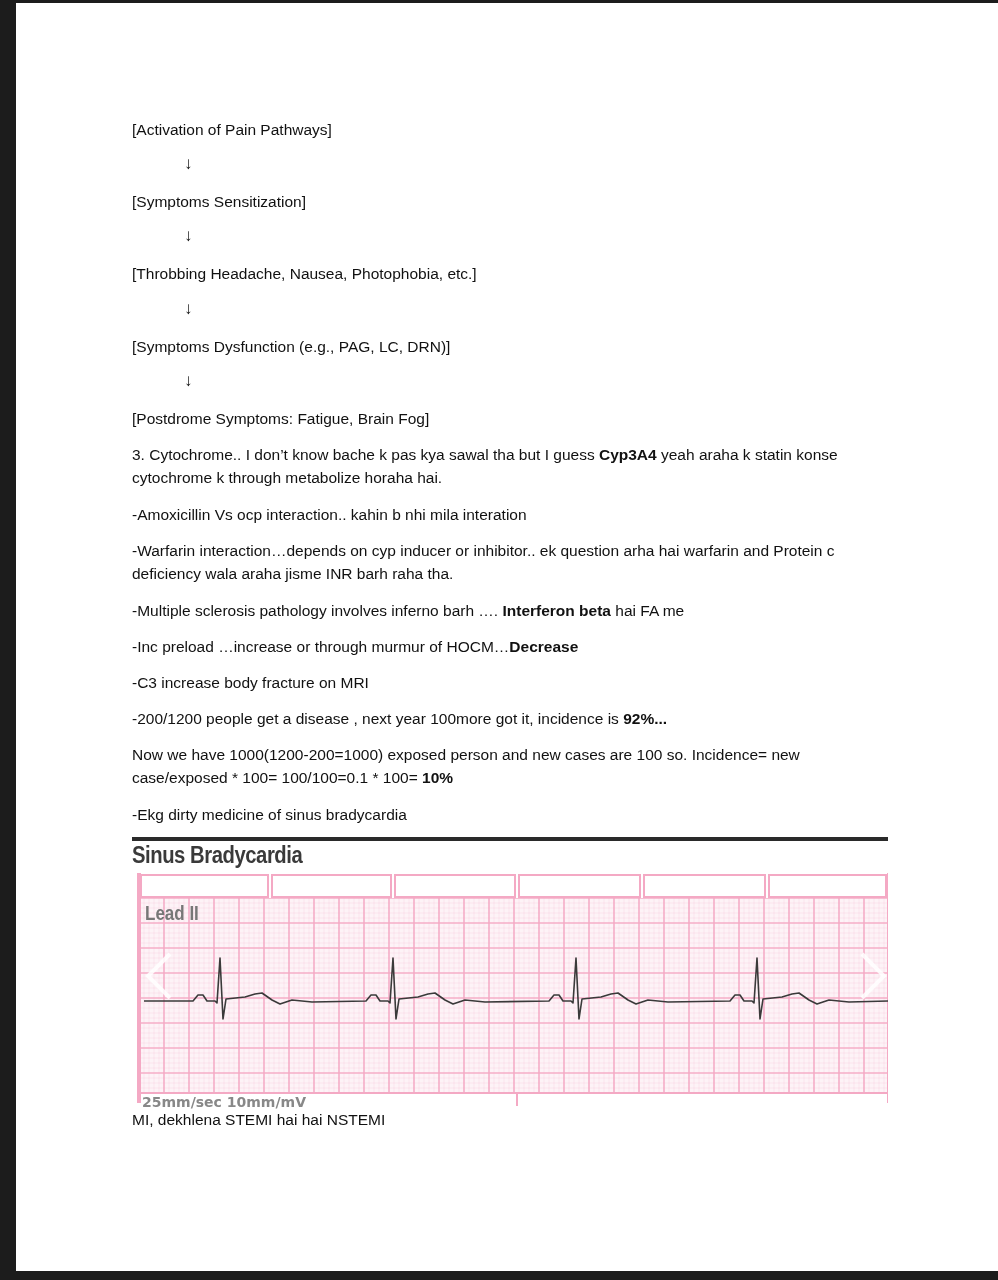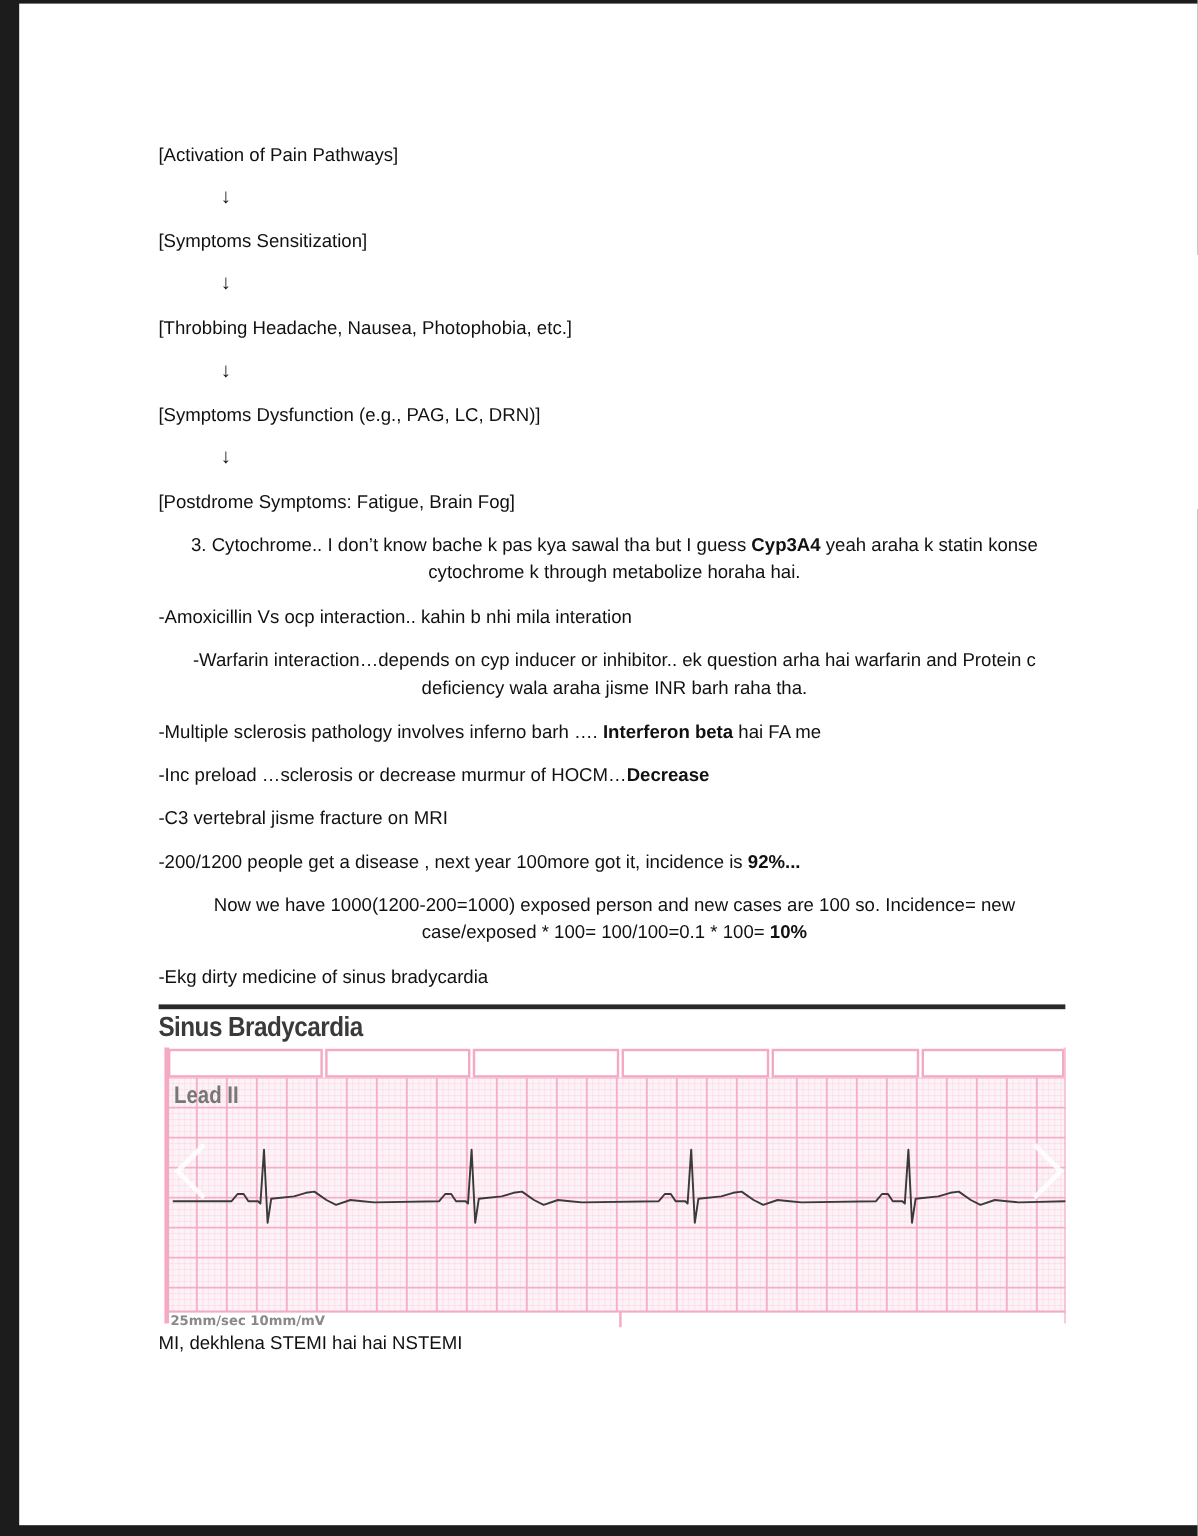--- a/index.html
+++ b/index.html
@@ -23,21 +23,21 @@
     font-family: "Liberation Sans", sans-serif;
     font-size: 15.5px;
     color: #111;
   }
   .line {
     position: absolute;
     left: 0;
     white-space: nowrap;
     line-height: 23px;
   }
-  .line.wrap { white-space: normal; width: 760px; text-align: center; }
+  .line.wrap { white-space: normal; width: 760px; }
   .arrow {
     position: absolute;
     left: 52px;
     font-size: 17px;
   }
   b { font-weight: bold; }
 
   .ecg {
     position: absolute;
     left: 116px; top: 832px;
@@ -63,21 +63,21 @@
     font-size: 20px;
     color: #777;
     transform: scaleX(0.85);
     transform-origin: left top;
   }
   .speed-label {
     position: absolute;
     left: 10px; top: 259px;
     font-family: "DejaVu Sans", sans-serif;
     font-weight: bold;
-    font-size: 11px;
+    font-size: 14px;
     color: #888;
   }
   .nav-arrow {
     position: absolute;
     width: 30px; height: 50px;
   }
 </style>
 </head>
 <body>
 
@@ -95,23 +95,23 @@
     <div class="line" style="top:404px">[Postdrome Symptoms: Fatigue, Brain Fog]</div>
 
     <div class="line wrap" style="top:440px"><span>3. Cytochrome.. I don’t know bache k pas kya sawal tha but I guess </span><b>Cyp3A4</b><span> yeah araha k statin konse cytochrome k through metabolize horaha hai.</span></div>
 
     <div class="line" style="top:500px">-Amoxicillin Vs ocp interaction.. kahin b nhi mila interation</div>
 
     <div class="line wrap" style="top:536px">-Warfarin interaction…depends on cyp inducer or inhibitor.. ek question arha hai warfarin and Protein c deficiency wala araha jisme INR barh raha tha.</div>
 
     <div class="line" style="top:596px"><span>-Multiple sclerosis pathology involves inferno barh …. </span><b>Interferon beta</b><span> hai FA me</span></div>
 
-    <div class="line" style="top:632px"><span>-Inc preload …sclerosis or decrease murmur of HOCM…</span><b>Decrease</b></div>
-
-    <div class="line" style="top:668px">-C3 vertebral jisme fracture on MRI</div>
+    <div class="line" style="top:632px"><span>-Inc preload …increase or through murmur of HOCM…</span><b>Decrease</b></div>
+
+    <div class="line" style="top:668px">-C3 increase body fracture on MRI</div>
 
     <div class="line" style="top:704px"><span>-200/1200 people get a disease , next year 100more got it, incidence is </span><b>92%...</b></div>
 
     <div class="line wrap" style="top:740px"><span>Now we have 1000(1200-200=1000) exposed person and new cases are 100 so. Incidence= new case/exposed * 100= 100/100=0.1 * 100= </span><b>10%</b></div>
 
     <div class="line" style="top:800px">-Ekg dirty medicine of sinus bradycardia</div>
 
     <div class="line" style="top:1105px">MI,  dekhlena STEMI hai hai NSTEMI</div>
   </div>
 

